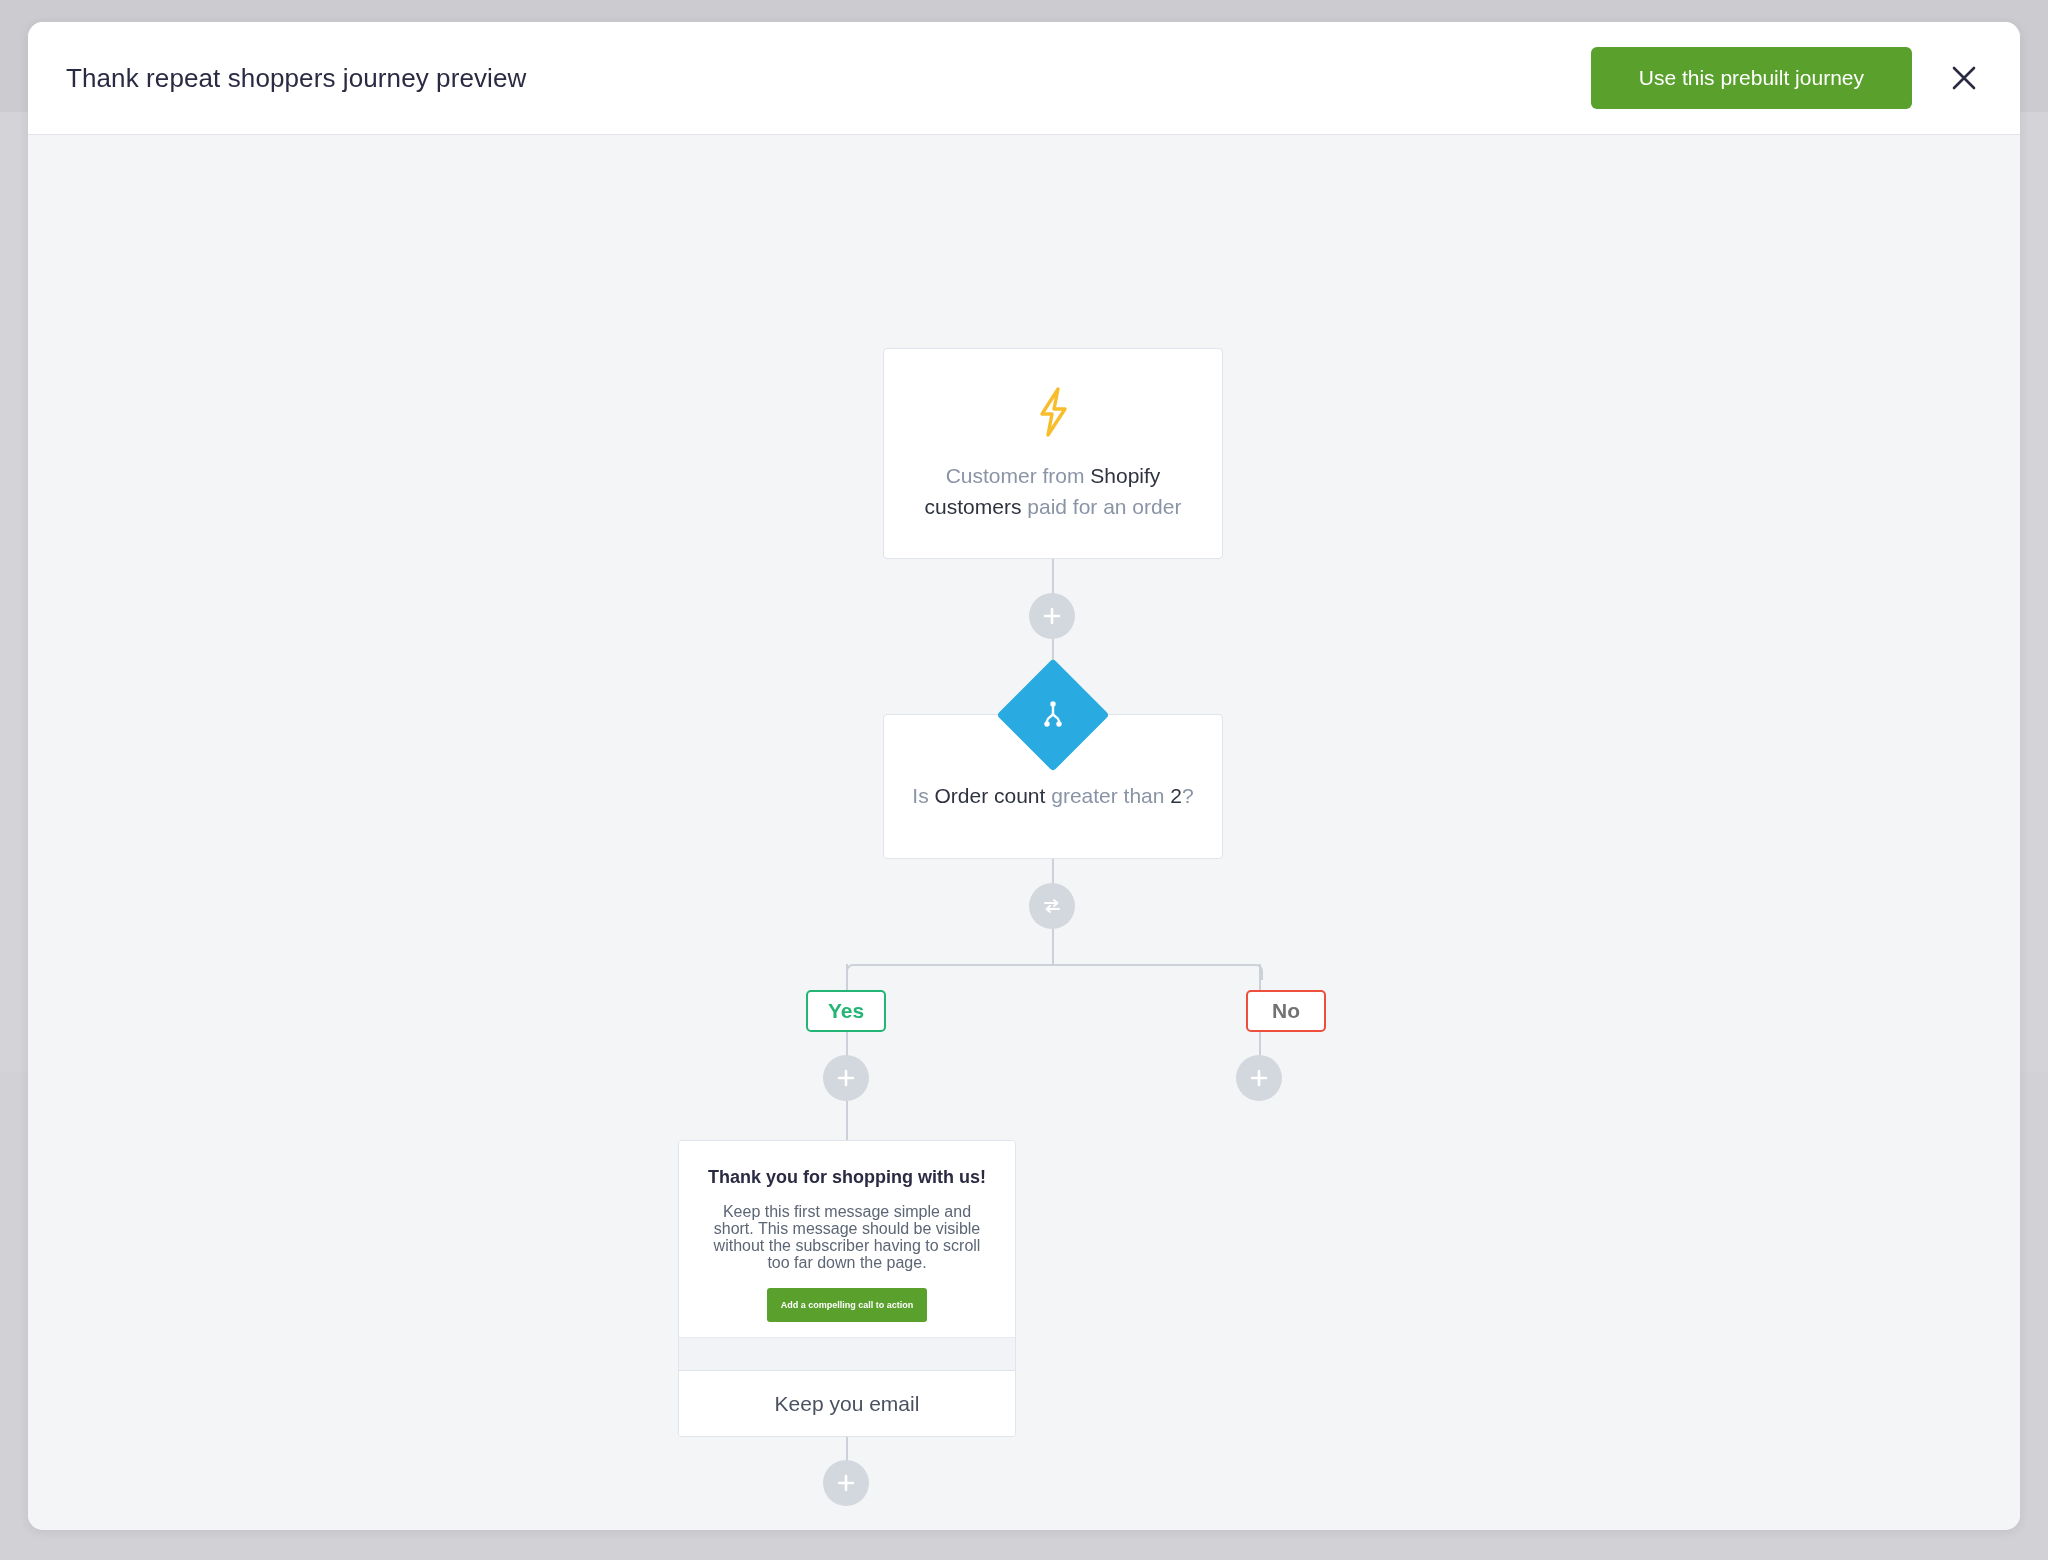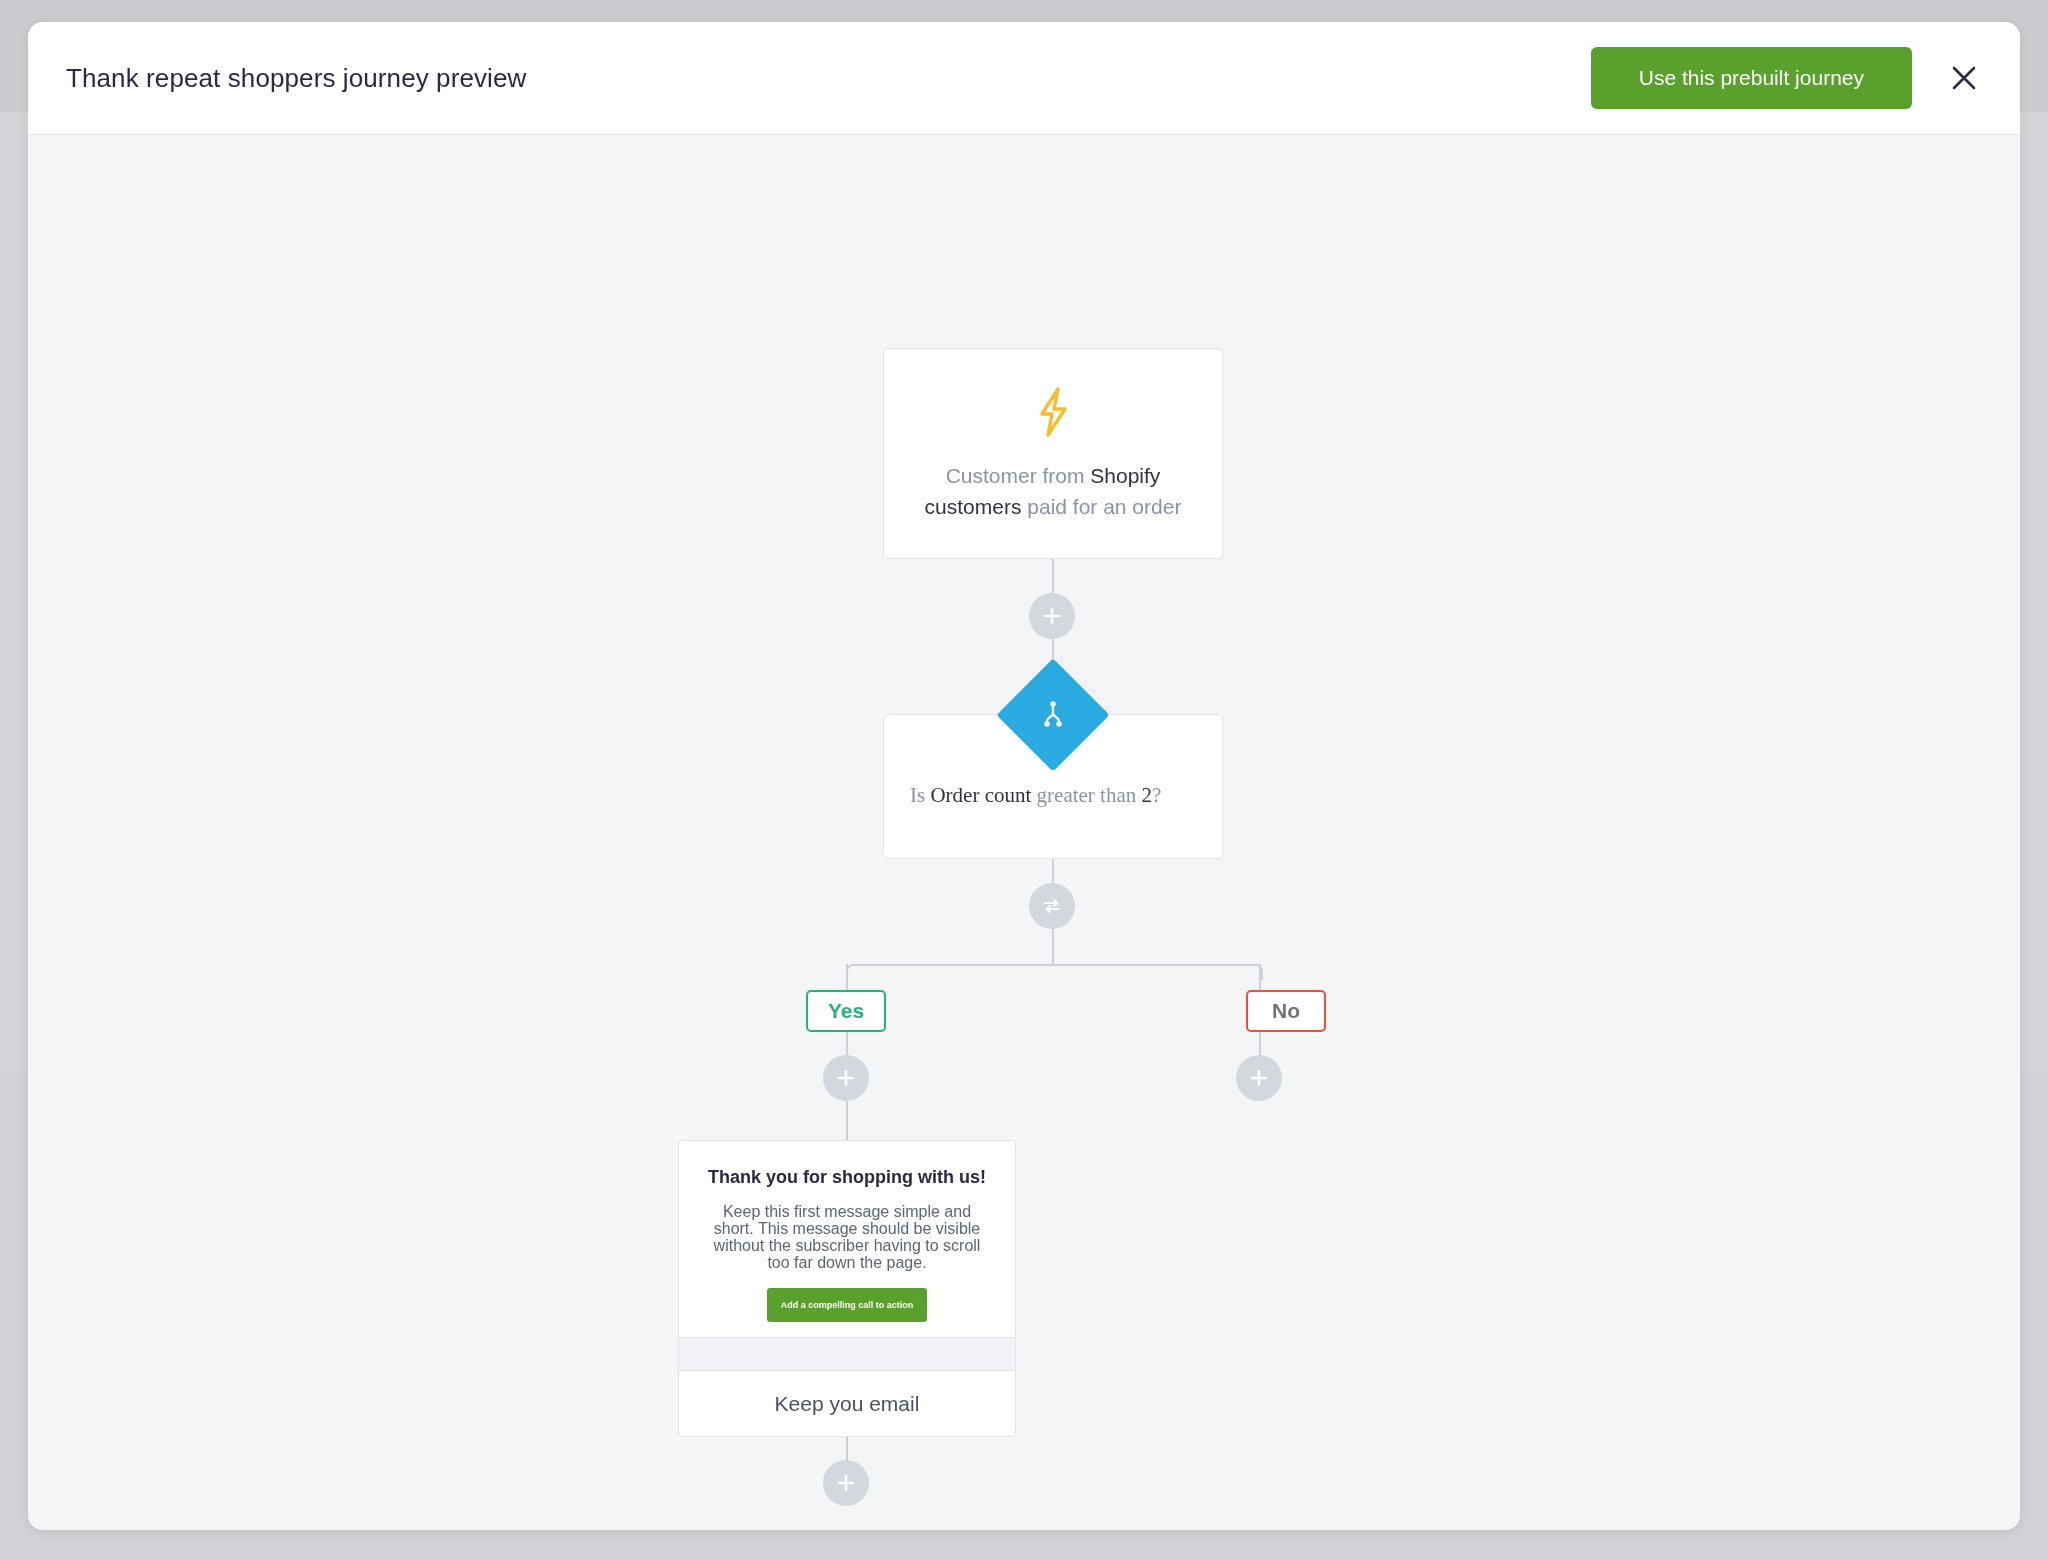--- a/index.html
+++ b/index.html
@@ -154,23 +154,23 @@
     color: #2f3340;
   }
 
   .split-card {
     left: 855px;
     top: 579px;
     width: 340px;
     height: 145px;
     display: flex;
     align-items: center;
+    justify-content: center;
     padding: 34px 26px 16px 26px;
     box-sizing: border-box;
-    font-family: Liberation Serif, serif;
   }
   .diamond {
     position: absolute;
     left: 0;
     top: 0;
     width: 80px;
     height: 80px;
     background: #29abe2;
     transform: rotate(45deg);
     border-radius: 4px;

